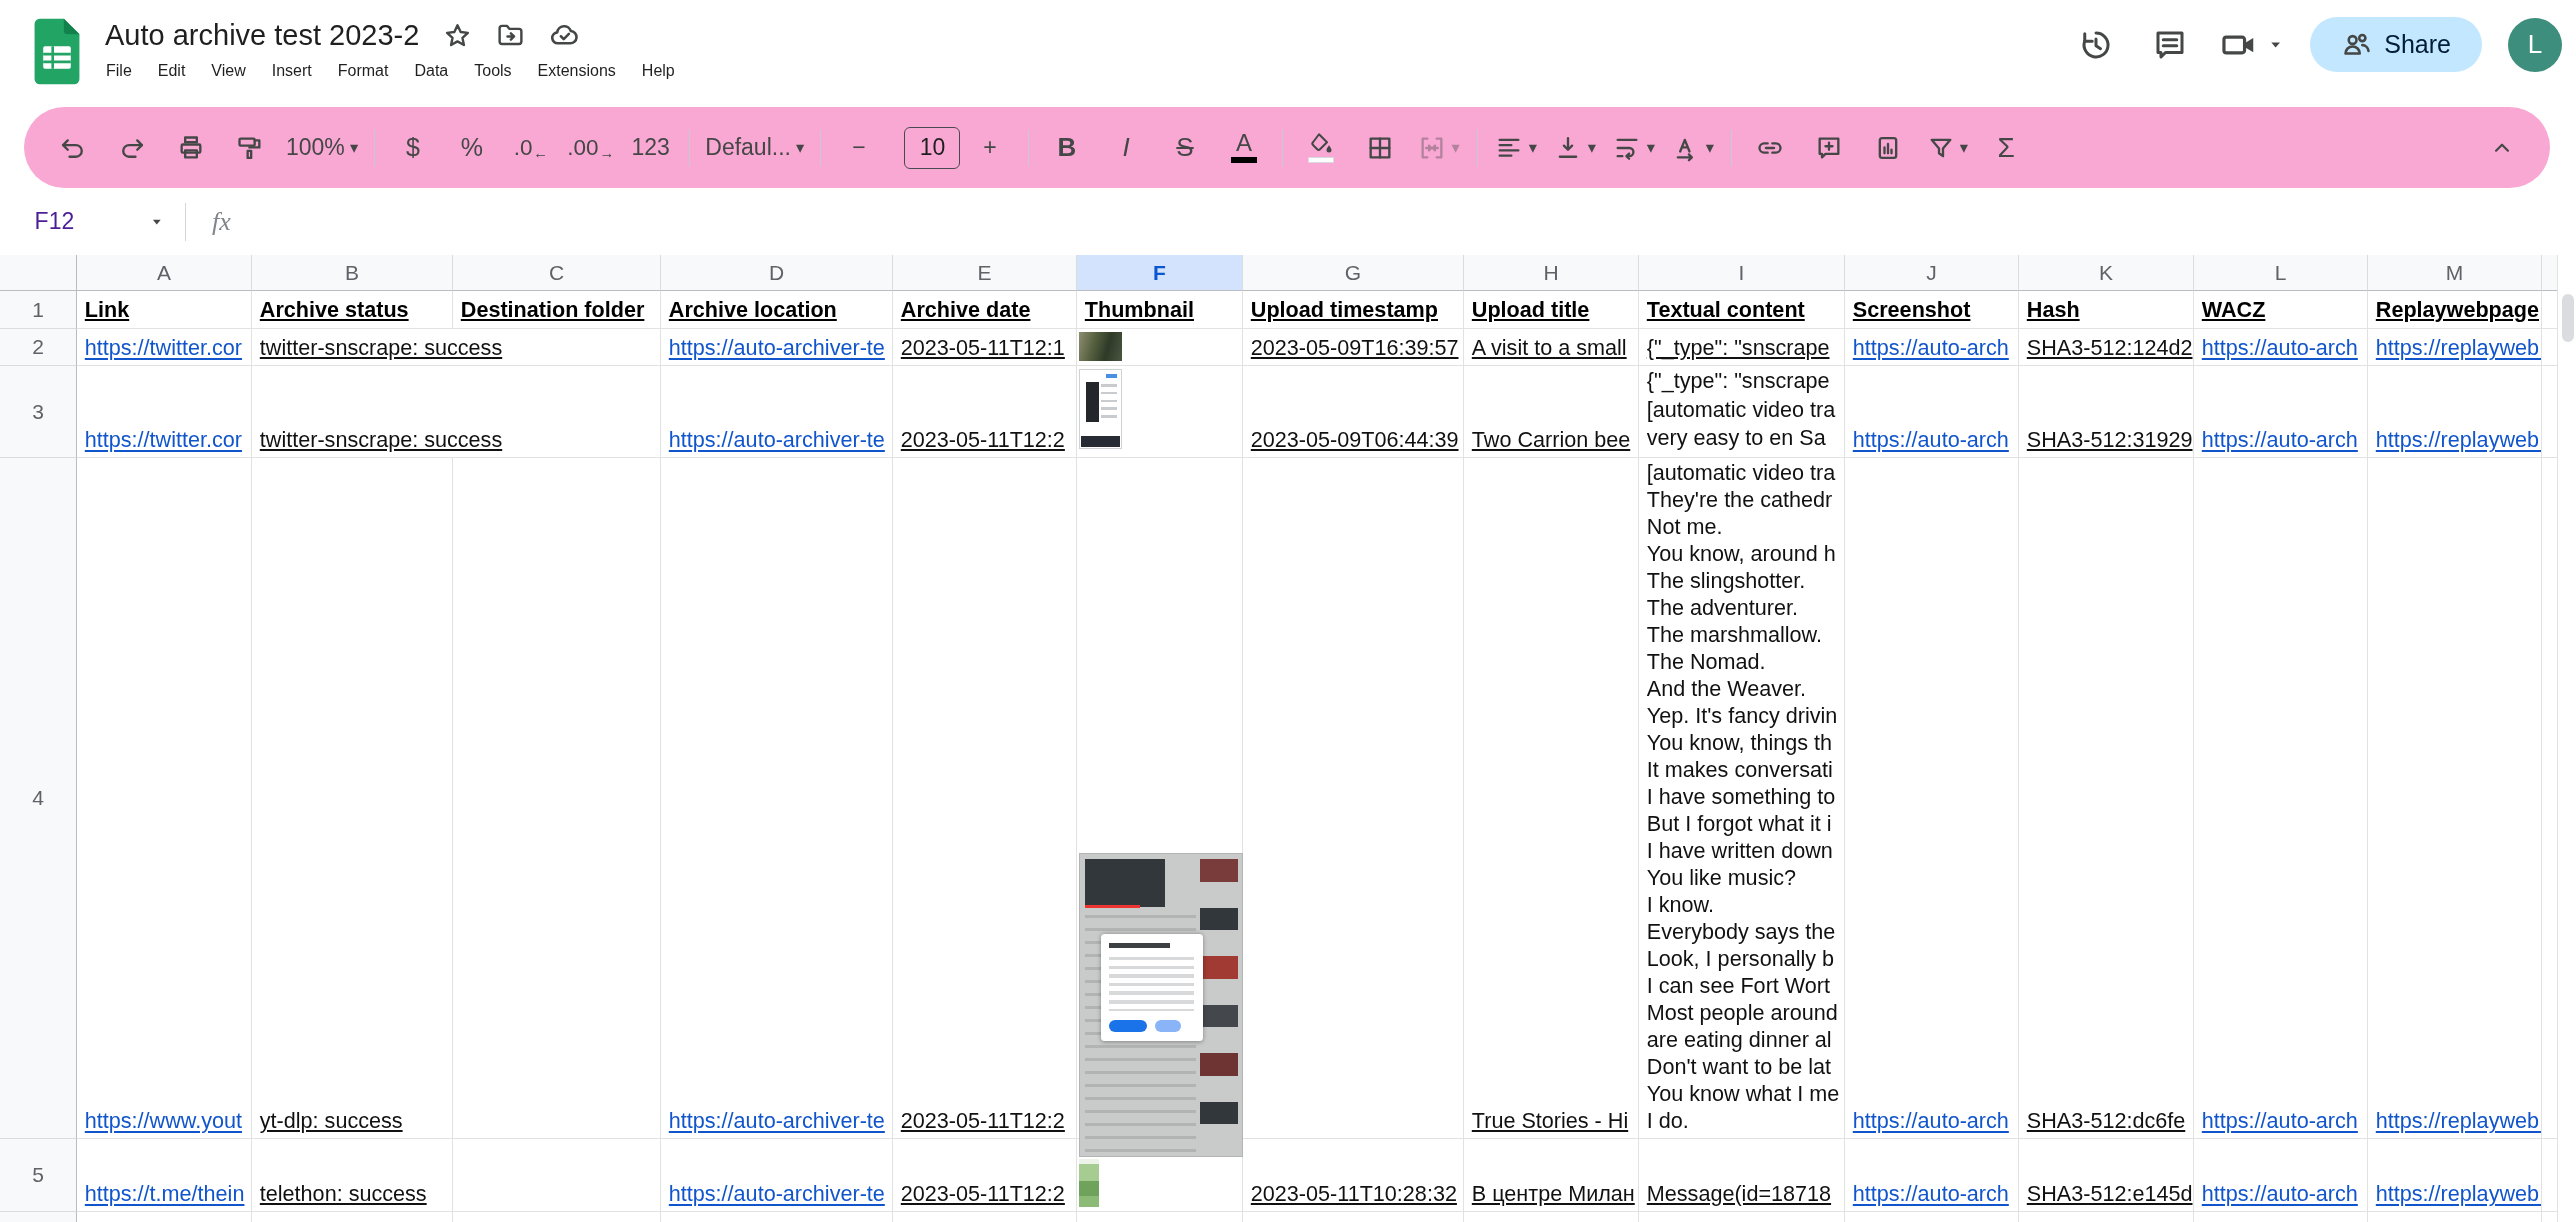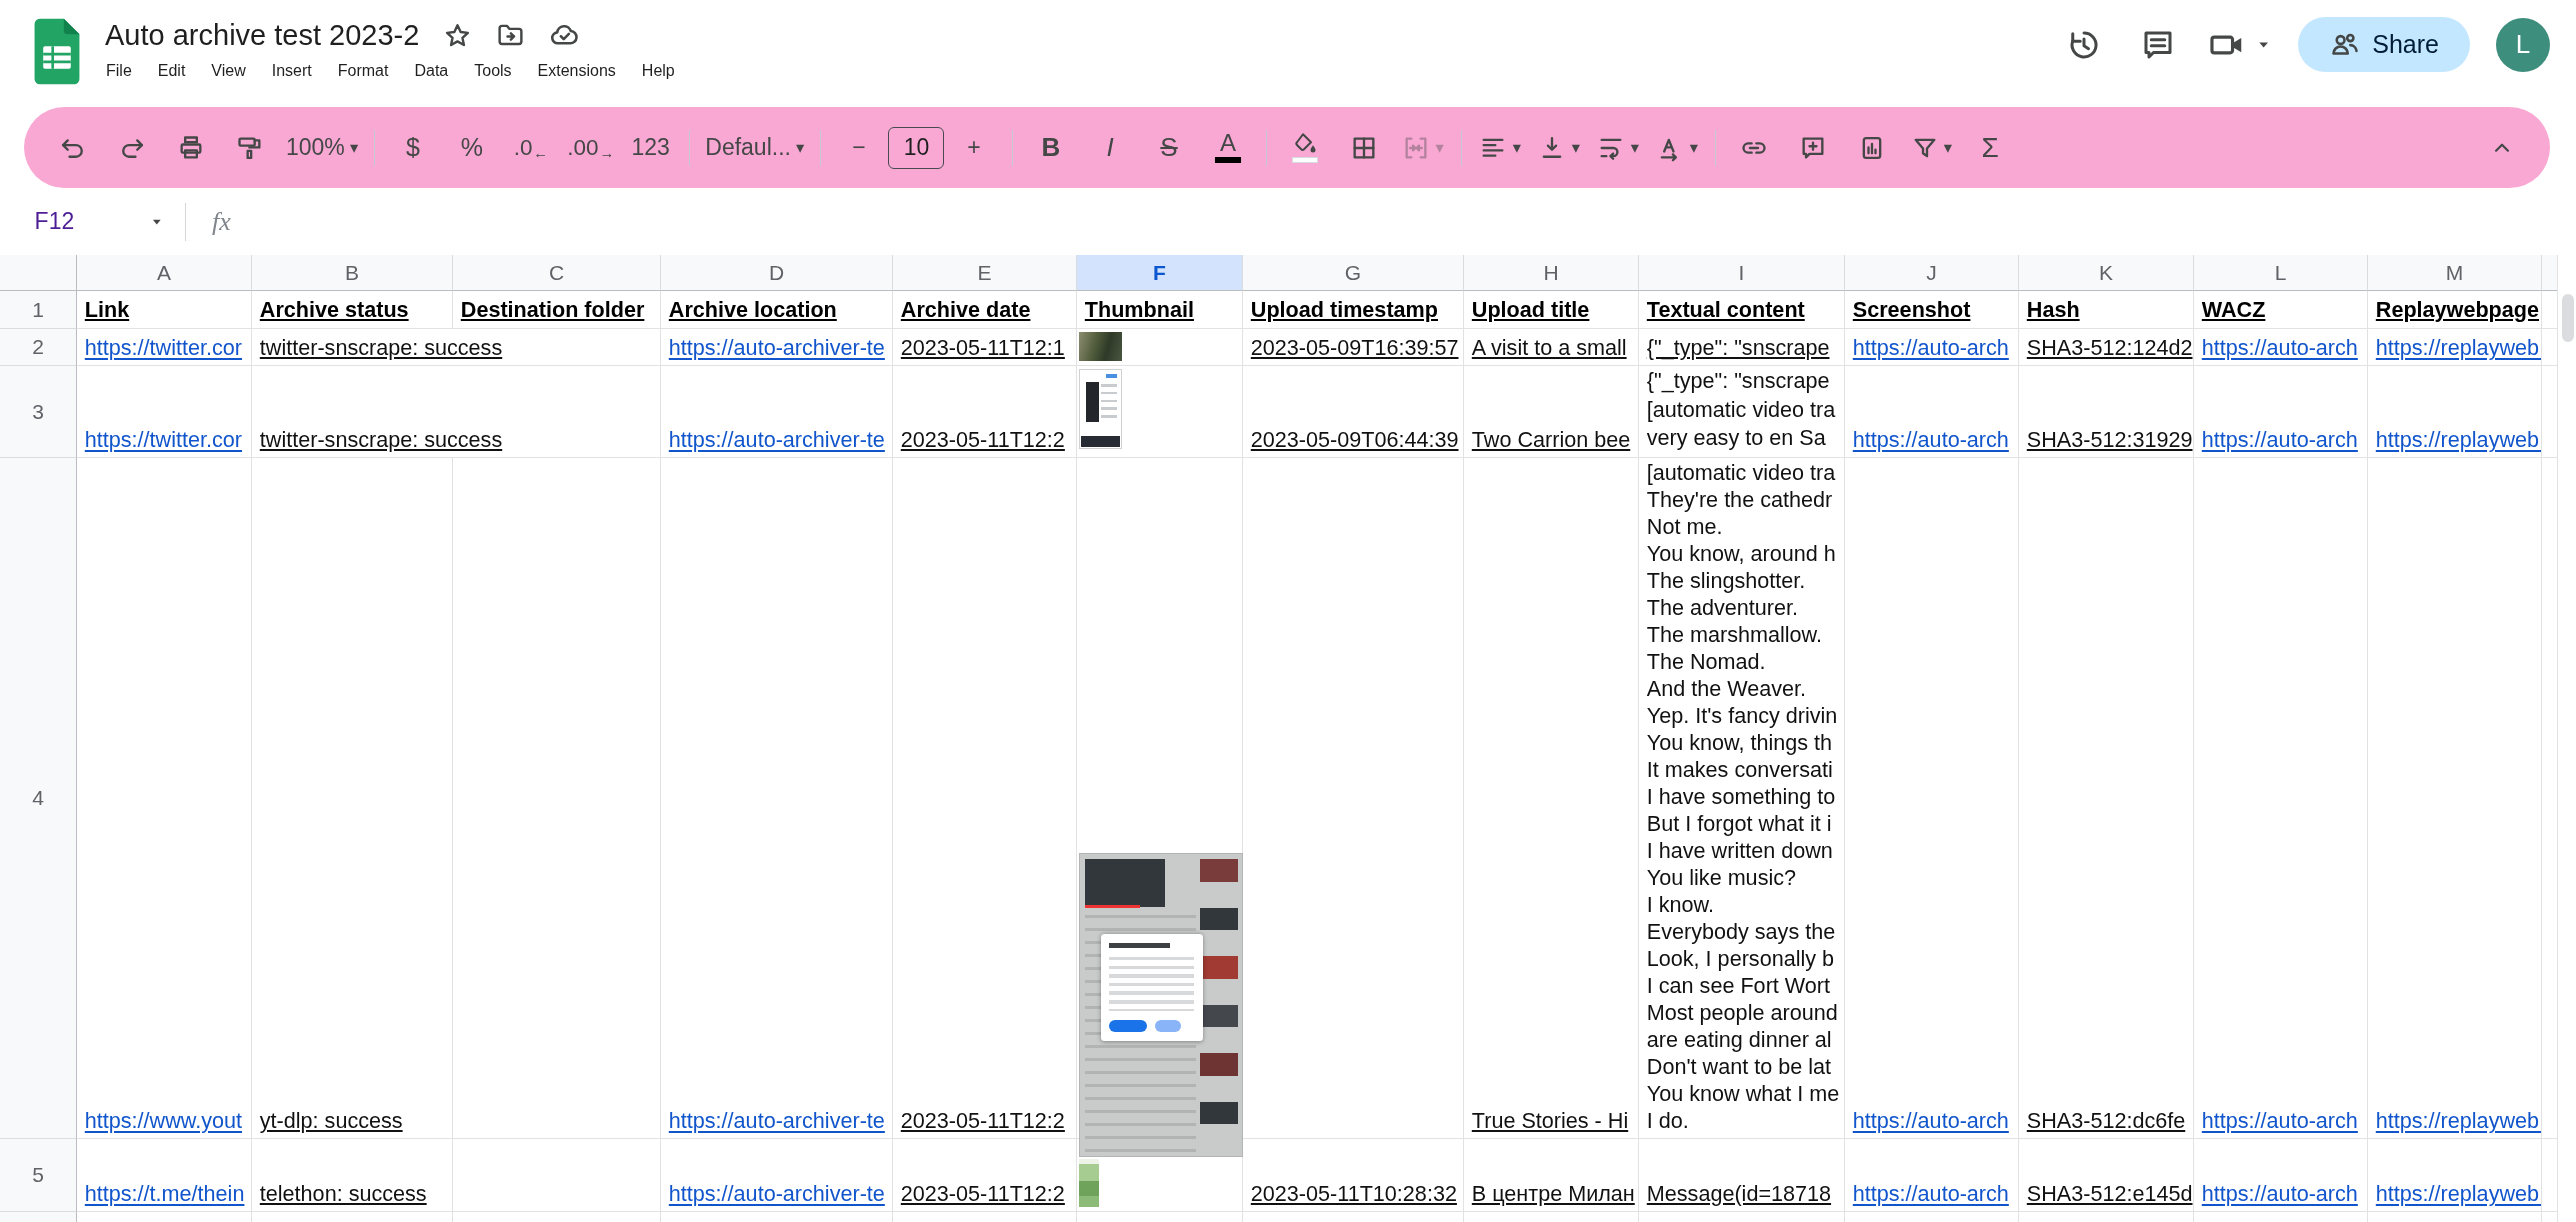--- a/index.html
+++ b/index.html
@@ -9,39 +9,39 @@
   .icf{fill:#444746;stroke:none;}
 
   
   #topbar{position:absolute;left:0;top:0;width:2576px;height:105px;background:#fff;}
   #logo{position:absolute;left:31px;top:17.3px;width:52px;height:69px;cursor:pointer;}
   #title-row{position:absolute;left:105px;top:15.6px;height:40px;display:flex;align-items:center;gap:22.5px;}
   #doc-title{font-size:29px;color:#1f1f1f;white-space:nowrap;}
   .title-ic{width:31px;height:31px;display:flex;align-items:center;justify-content:center;cursor:pointer;}
   #menubar{position:absolute;left:93px;top:57px;display:flex;}
   .menu-item{font-size:16px;color:#1f1f1f;padding:5.2px 13px;border-radius:7px;cursor:pointer;}
-  #hdr-right{position:absolute;right:26px;top:14px;height:61px;display:flex;align-items:center;gap:26px;}
+  #hdr-right{position:absolute;right:14px;top:14px;height:61px;display:flex;align-items:center;gap:26px;}
   .hbtn{width:48px;height:48px;display:flex;align-items:center;justify-content:center;cursor:pointer;border-radius:50%;}
   #meet-btn{display:flex;align-items:center;gap:8.6px;cursor:pointer;}
   #share-btn{height:55px;background:#c2e7ff;border-radius:28px;display:flex;align-items:center;
     gap:12px;padding:0 31px;cursor:pointer;}
   #share-btn span{font-size:25px;color:#001d35;font-weight:500;}
   #avatar{width:54px;height:54px;border-radius:50%;background:#3e8e7e;color:#fff;font-size:26px;
     display:flex;align-items:center;justify-content:center;cursor:pointer;}
 
   
   #toolbar{position:absolute;left:24px;top:107px;width:2526px;height:81px;background:#f9a8d4;
     border-radius:41px;display:flex;align-items:center;padding:0 19px;box-sizing:border-box;}
   .tbtn{min-width:45px;height:50px;padding:0 7px;display:flex;align-items:center;justify-content:center;
     gap:5.2px;border-radius:7px;color:#444746;font-size:23px;cursor:pointer;white-space:nowrap;}
   .tsep{width:0.9px;height:36px;background:#c6cad2;margin:0 8.6px;flex:none;}
   .dd{font-size:16.4px;color:#444746;}
   .dis{opacity:.38;}
   #fontsize-box{width:54px;height:40px;border:1.4px solid #474b4f;border-radius:6px;font-size:23px;
-    color:#1f1f1f;display:flex;align-items:center;justify-content:center;}
+    color:#1f1f1f;display:flex;align-items:center;justify-content:center;margin-left:16px;}
   .glyphbtn{font-size:25px;}
   .tc-A{font-size:24px;line-height:22.5px;color:#444746;display:flex;flex-direction:column;align-items:center;}
   .tc-A i{font-style:normal;display:block;width:26px;height:6px;background:#000;margin-top:1.7px;}
   .fill-bar{width:29px;height:6px;background:#fff;border:0.9px solid #d7dbe0;box-sizing:border-box;margin-top:0.9px;}
   .decimal{display:flex;align-items:flex-end;font-size:22.5px;}
   .decimal small{font-size:14.7px;margin-left:0.9px;}
   #tb-collapse{margin-left:auto;}
 
   
   #fbar{position:absolute;left:0;top:188px;width:2576px;height:67px;background:#fff;display:flex;align-items:center;}

